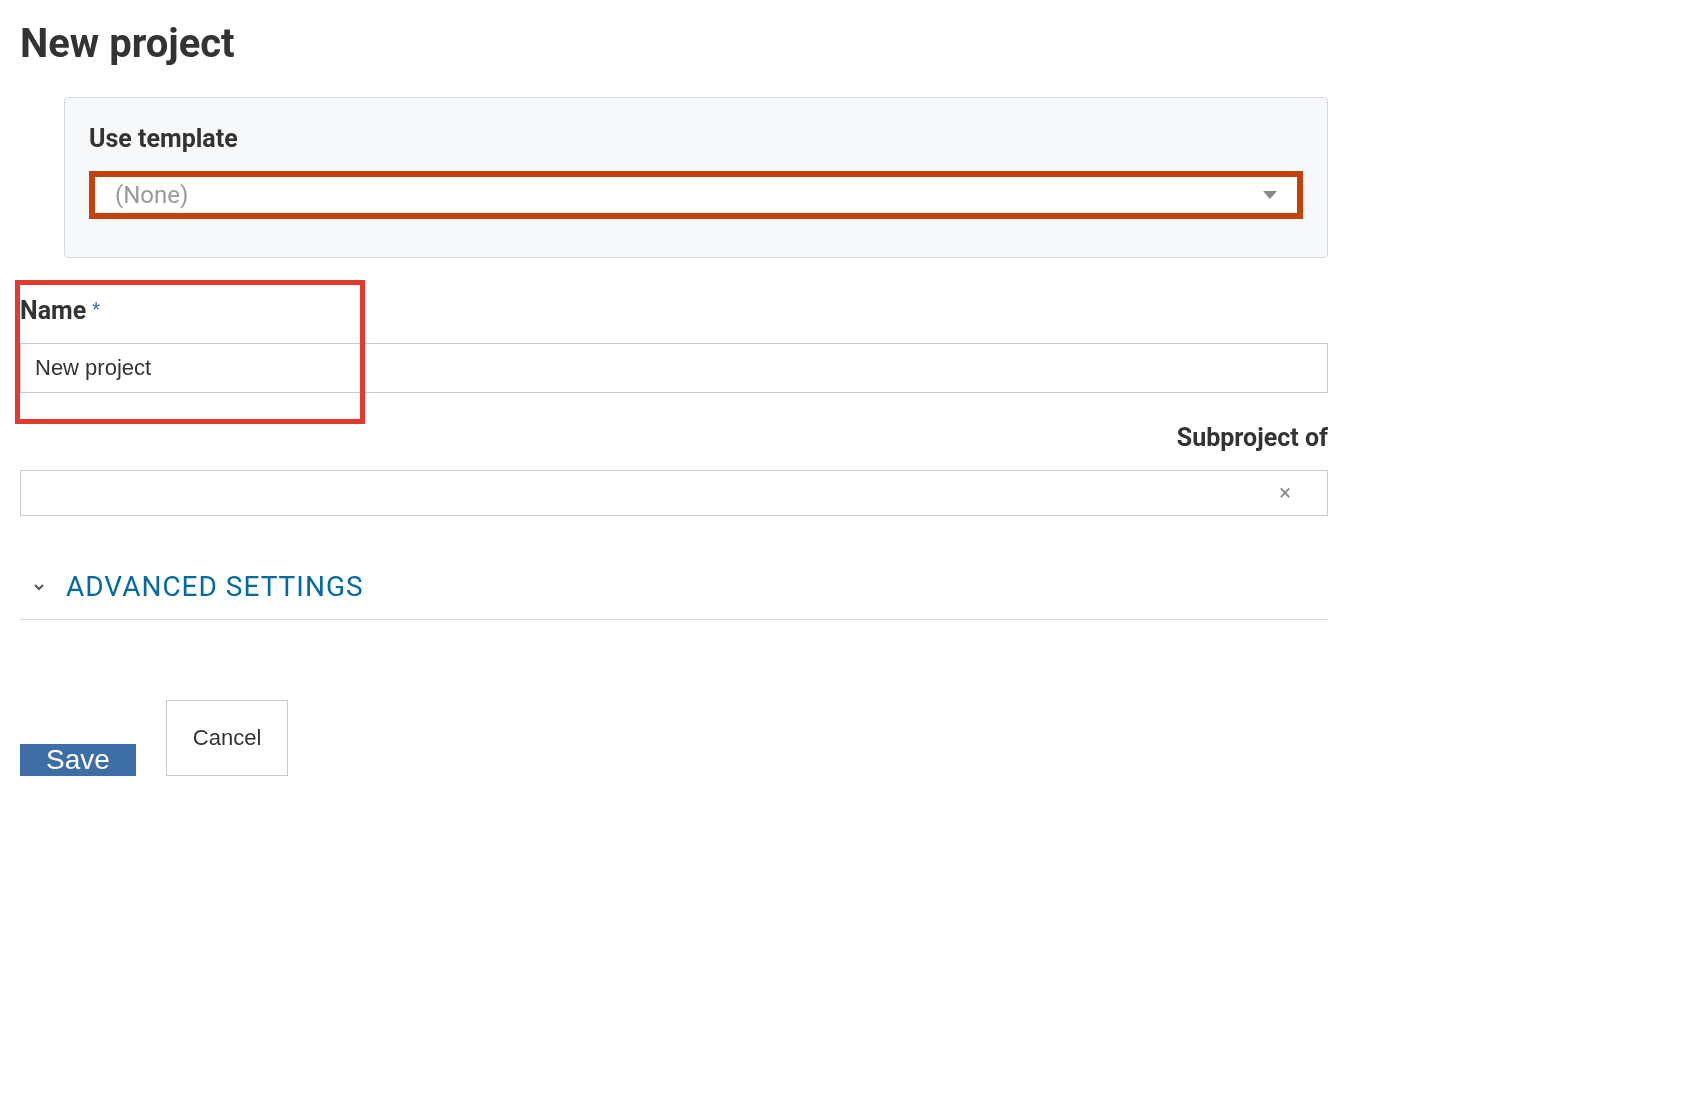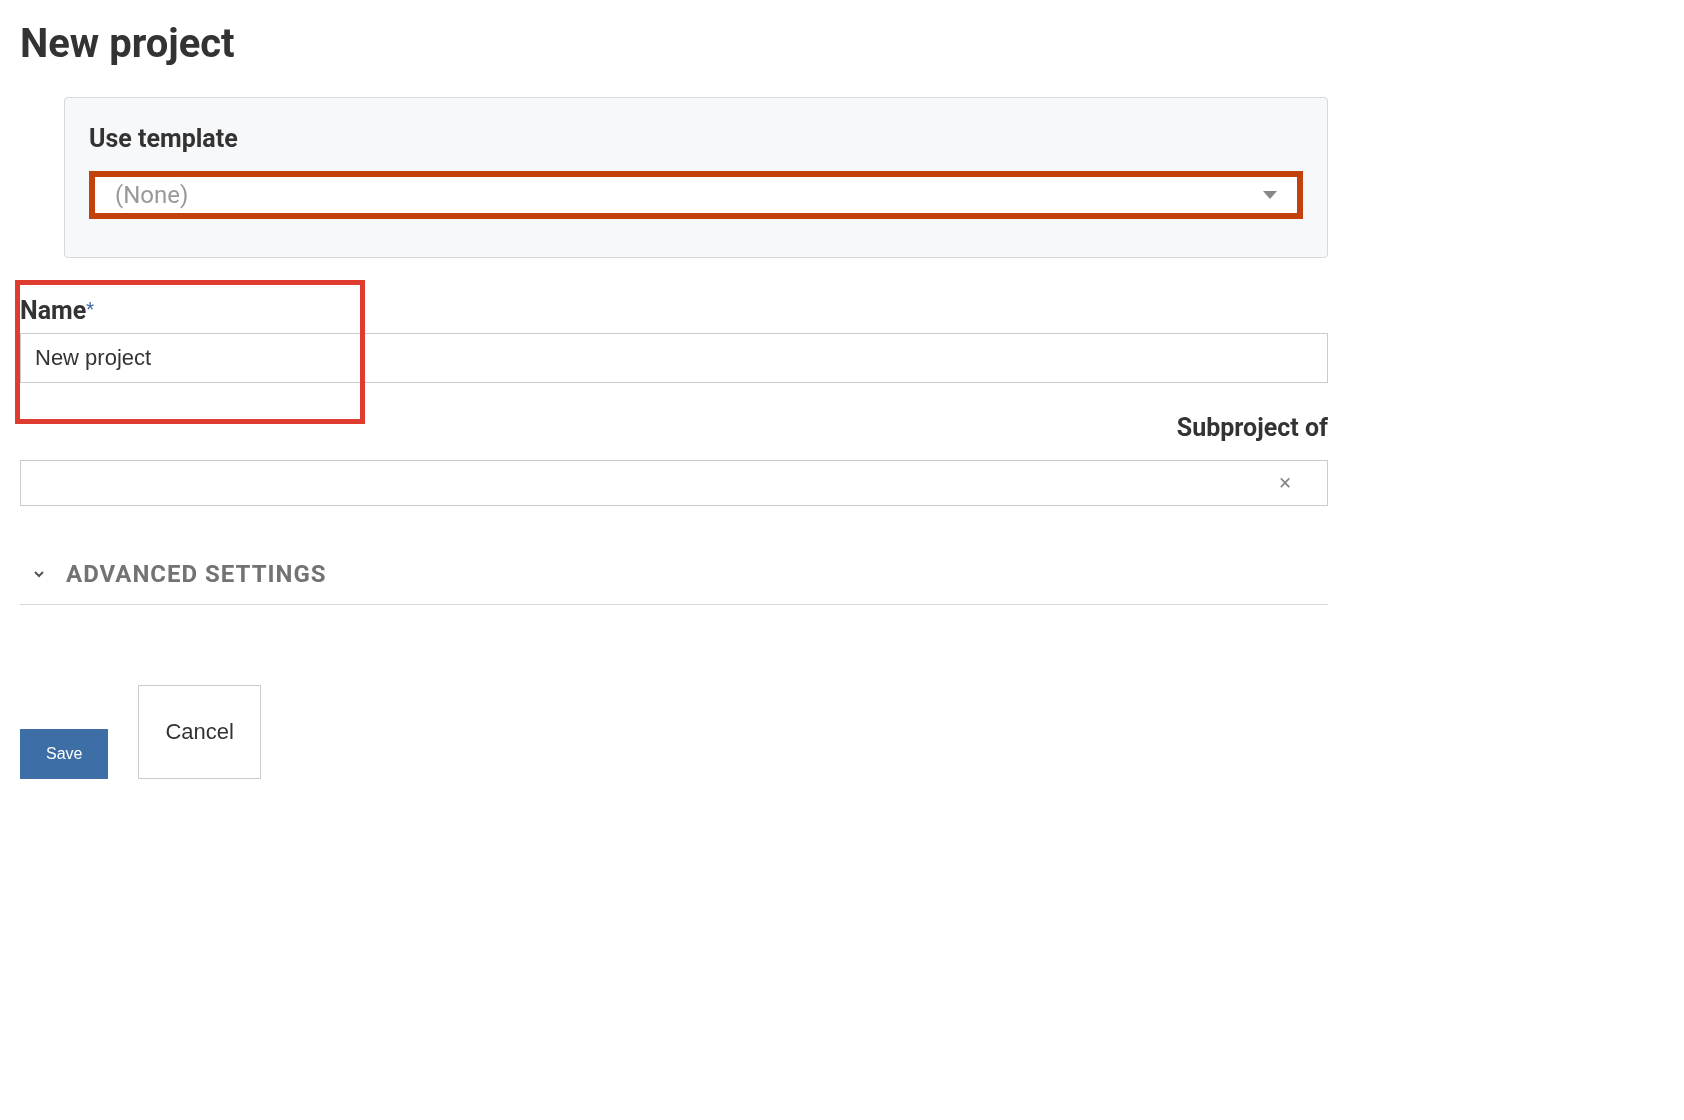--- a/index.html
+++ b/index.html
@@ -128,21 +128,22 @@
       height: 144px;
       pointer-events: none;
     }
     .name-section {
       position: relative;
       margin-bottom: 30px;
     }
     .name-label-row {
       display: flex;
       align-items: baseline;
-      margin-bottom: 8px;
+      gap: 6px;
+      margin-bottom: 18px;
       padding-top: 16px;
     }
     .required-star {
       color: #3d6ea5;
       font-size: 18px;
       position: relative;
       top: -4px;
     }
     .text-input {
       width: 100%;
@@ -193,35 +194,35 @@
       justify-content: center;
     }
     .advanced-chevron svg {
       width: 16px;
       height: 16px;
       stroke: #555;
       stroke-width: 3;
       fill: none;
     }
     .advanced-label {
-      font-size: 24px;
-      font-weight: 700;
-      color: #737373;
+      font-size: 28px;
+      font-weight: 400;
+      color: #0369a1;
       letter-spacing: 1px;
     }
     .button-row {
       display: flex;
       gap: 30px;
     }
     .btn-save {
       background: #3d6ea5;
       color: #fff;
       border: none;
-      padding: 16px 26px;
-      font-size: 16px;
+      padding: 0 26px;
+      font-size: 28px;
       cursor: pointer;
       margin-top: 44px;
     }
     .btn-cancel {
       background: #fff;
       color: #333;
       border: 1px solid #c8ccd0;
       padding: 16px 26px;
       font-size: 22px;
       cursor: pointer;

